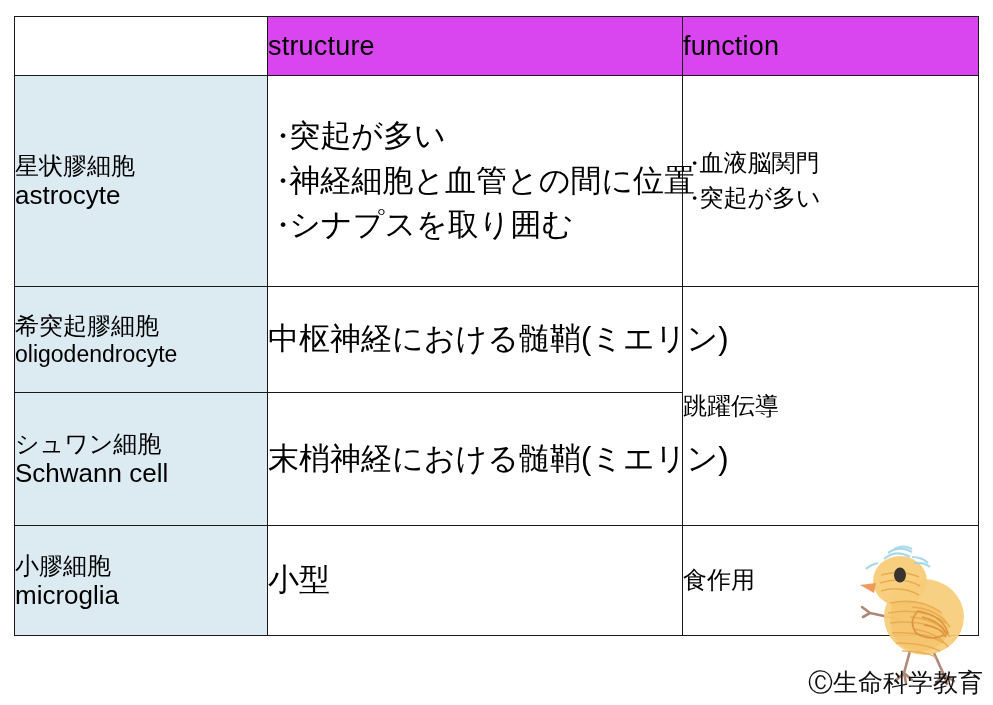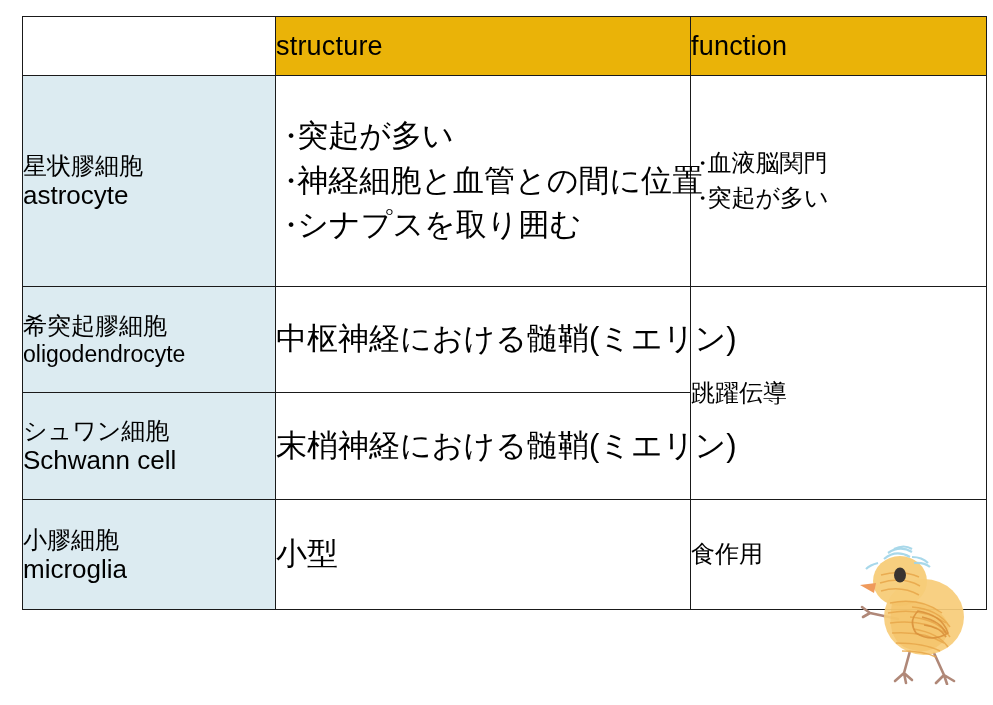--- a/index.html
+++ b/index.html
@@ -18,22 +18,21 @@
 
   
   .glia-table {
     position: absolute;
     left: 14px;
     top: 16px;
     width: 964px;
     height: 594px;
     border-collapse: collapse;
     table-layout: fixed;
-    background: #eab308;
-    margin-left: 8px;
+    background: #d946ef;
   }
   .glia-table td, .glia-table th {
     border: 1.6px solid #1a1a1a;
     padding: 0;
     vertical-align: middle;
     font-weight: normal;
     text-align: left;
   }
 
   col.c-name     { width: 253px; }
@@ -92,21 +91,21 @@
   ul.bullets li .bullet-mark {
     display: inline-block;
     width: 0.72em;
     font-size: 0.95em;
   }
   .plain-line { white-space: nowrap; }
 
   
   .row-astro  { height: 211px; }
   .row-oligo  { height: 106px; }
-  .row-schw   { height: 107px; }
+  .row-schw   { height: 133px; }
   .row-micro  { height: 110px; padding-left: 8px; }
 
   
   .watermark {
     position: absolute;
     right: 10px;
     bottom: 8px;
     text-align: right;
     font-size: 25px;
     line-height: 1.18;
@@ -228,13 +227,14 @@
       <path d="M36 26 q12 -10 26 -2 M40 20 q12 -8 24 -1 M46 16 q10 -5 18 0"></path>
       <path d="M64 24 q10 0 16 6 M66 30 q10 -1 16 4"></path>
       <path d="M30 30 q-8 2 -12 6"></path>
     </g>
     <ellipse cx="52" cy="42" rx="6" ry="7.5" fill="#3a3430"></ellipse>
     <path d="M28 50 l-16 2 l14 8 z" fill="#ef9a5c"></path>
   </svg>
 </div>
 
 <div class="watermark">
+  <span>Ⓒ生命科学教育</span>
 </div>
 
 </body></html>

